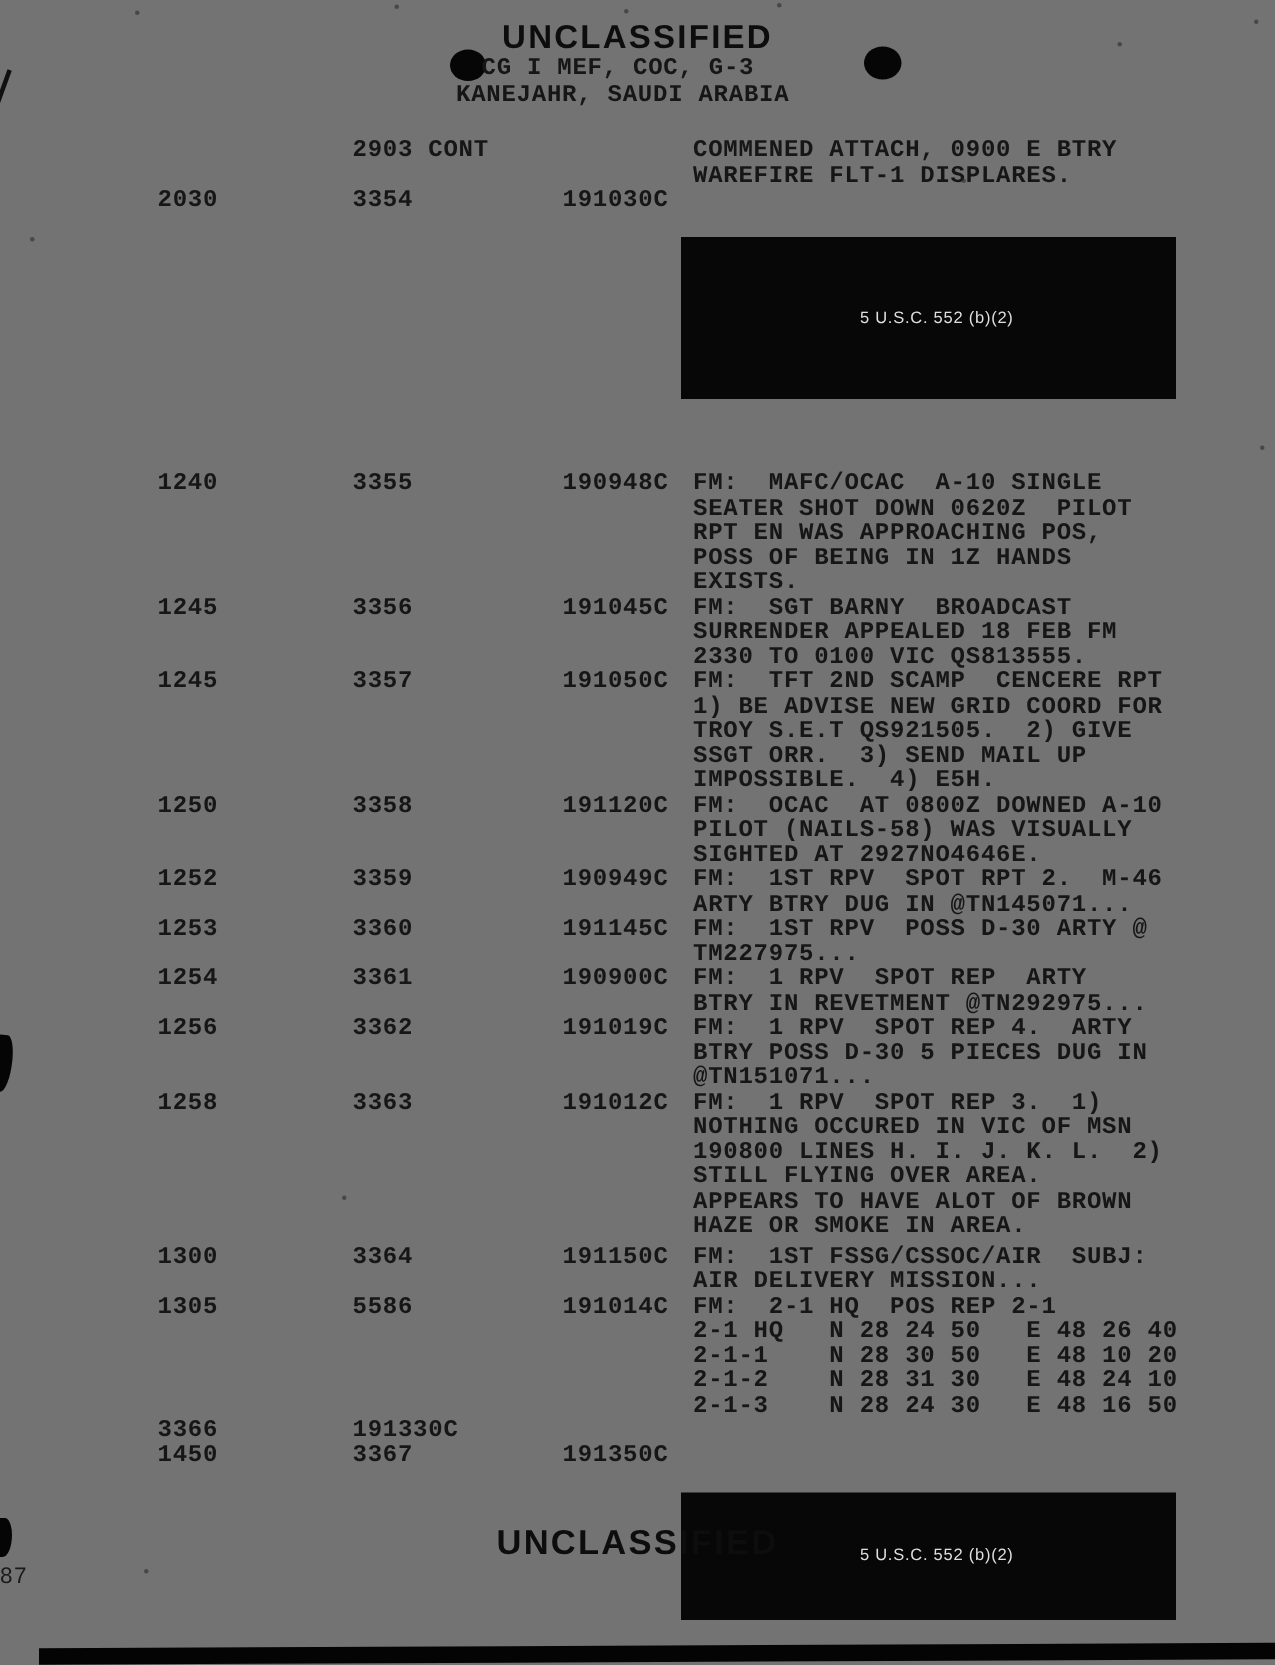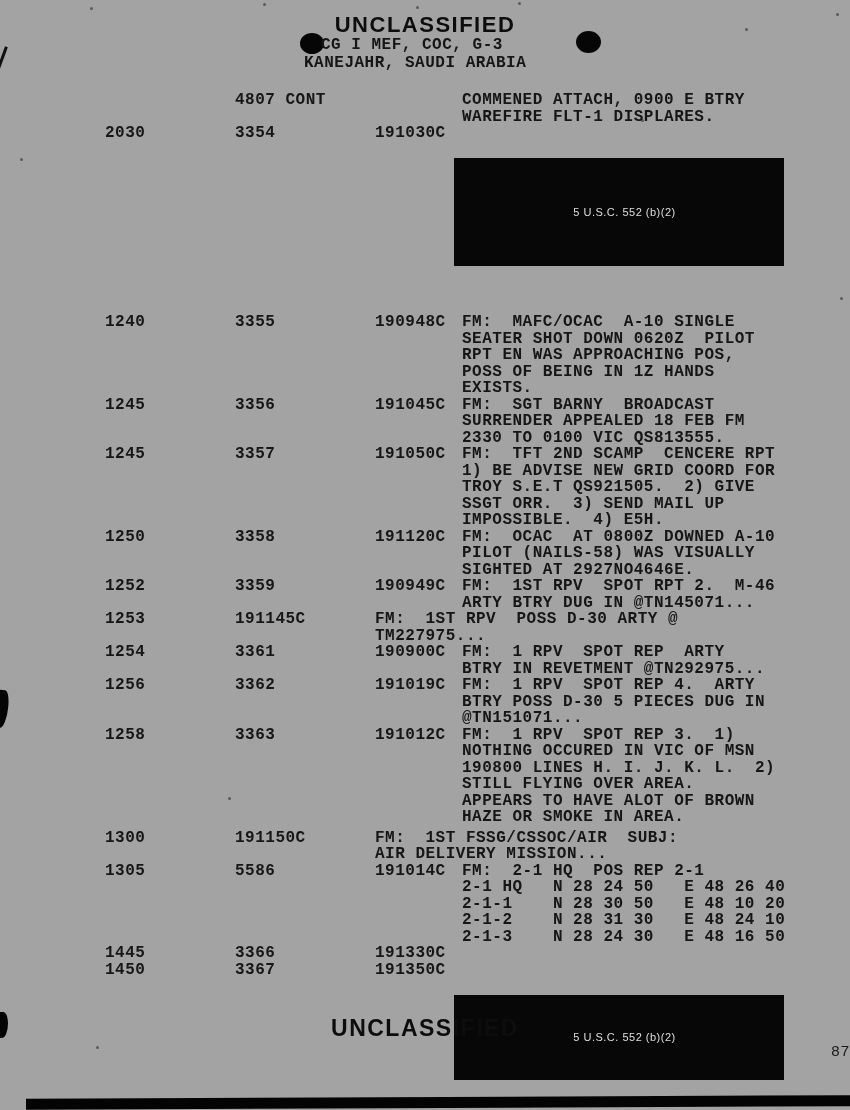--- a/index.html
+++ b/index.html
@@ -1,20 +1,20 @@
 <!DOCTYPE html>
 <html><head>
 <meta charset="utf-8">
 <style>
   * { margin:0; padding:0; box-sizing:border-box; }
   html,body { width:850px; height:1110px; }
   body { background:#e8e8e5; }
   .page {
     position:relative; width:850px; height:1110px;
-    background:#a3a3a3; overflow:hidden;
+    background:#737373; overflow:hidden;
     color:#161616;
     font-family:"Liberation Mono", monospace;
   }
   .classification-top {
     position:absolute; top:13px; left:0; width:100%; text-align:center;
     font:700 22px/24px "Liberation Sans", sans-serif; letter-spacing:1.5px; color:#0d0d0d;
   }
   .mono { font:700 16px/17px "Liberation Mono", monospace; letter-spacing:0.5px; white-space:pre; }
   .org-line1 { position:absolute; top:37px; left:321px;font-family:Liberation Mono, monospace; }
   .org-line2 { position:absolute; top:55px; left:304px; }
@@ -38,21 +38,21 @@
     font:400 11px "Liberation Sans", sans-serif; color:#dfdfdf; letter-spacing:0.5px;
     white-space:pre;
     padding-left:11px;
   }
 
   .classification-bottom {
     position:absolute; top:1016px; left:0; width:100%; text-align:center;
     font:700 23px/25px "Liberation Sans", sans-serif; letter-spacing:1.5px; color:#0d0d0d;
   }
   .page-number {
-    position:absolute; top:1042px; left:0; width:100%; text-align:right;
+    position:absolute; top:1042px; left:0; width:100%; text-align:left;
     font:400 15px "Liberation Sans", sans-serif; letter-spacing:1px; color:#1a1a1a;
   }
 
   
   .bottom-bar {
     position:absolute; left:26px; top:1097px; width:826px; height:11px;
     background:#040404; transform:rotate(-0.25deg);
   }
   .edge-slash {
     position:absolute; left:1px; top:46px; width:3px; height:23px;
@@ -81,21 +81,21 @@
   <span class="hole hole-left"></span>
   <span class="hole hole-right"></span>
 
   <div class="mono org-line1">CG I MEF, COC, G-3</div>
   <div class="mono org-line2">KANEJAHR, SAUDI ARABIA</div>
 
   <div class="log">
 
     <div class="log-row">
       <div class="cell"></div>
-      <div class="cell">4807 CONT</div>
+      <div class="cell">2903 CONT</div>
       <div class="cell"></div>
       <div class="cell">COMMENED ATTACH, 0900 E BTRY
 WAREFIRE FLT-1 DISPLARES.</div>
     </div>
 
     <div class="log-row gap-below">
       <div class="cell">2030</div>
       <div class="cell">3354</div>
       <div class="cell">191030C</div>
       <div class="cell">
@@ -148,20 +148,21 @@
     <div class="log-row">
       <div class="cell">1252</div>
       <div class="cell">3359</div>
       <div class="cell">190949C</div>
       <div class="cell">FM:  1ST RPV  SPOT RPT 2.  M-46
 ARTY BTRY DUG IN @TN145071...</div>
     </div>
 
     <div class="log-row">
       <div class="cell">1253</div>
+      <div class="cell">3360</div>
       <div class="cell">191145C</div>
       <div class="cell">FM:  1ST RPV  POSS D-30 ARTY @
 TM227975...</div>
     </div>
 
     <div class="log-row">
       <div class="cell">1254</div>
       <div class="cell">3361</div>
       <div class="cell">190900C</div>
       <div class="cell">FM:  1 RPV  SPOT REP  ARTY
@@ -184,38 +185,38 @@
       <div class="cell">FM:  1 RPV  SPOT REP 3.  1)
 NOTHING OCCURED IN VIC OF MSN
 190800 LINES H. I. J. K. L.  2)
 STILL FLYING OVER AREA.
 APPEARS TO HAVE ALOT OF BROWN
 HAZE OR SMOKE IN AREA.</div>
     </div>
 
     <div class="log-row gap-above">
       <div class="cell">1300</div>
+      <div class="cell">3364</div>
       <div class="cell">191150C</div>
       <div class="cell">FM:  1ST FSSG/CSSOC/AIR  SUBJ:
 AIR DELIVERY MISSION...</div>
     </div>
 
     <div class="log-row">
       <div class="cell">1305</div>
       <div class="cell">5586</div>
       <div class="cell">191014C</div>
       <div class="cell">FM:  2-1 HQ  POS REP 2-1
 2-1 HQ   N 28 24 50   E 48 26 40
 2-1-1    N 28 30 50   E 48 10 20
 2-1-2    N 28 31 30   E 48 24 10
 2-1-3    N 28 24 30   E 48 16 50</div>
     </div>
 
     <div class="log-row">
-      <div class="cell">1445</div>
       <div class="cell">3366</div>
       <div class="cell">191330C</div>
     </div>
 
     <div class="log-row">
       <div class="cell">1450</div>
       <div class="cell">3367</div>
       <div class="cell">191350C</div>
       <div class="cell">
         <div class="redaction redaction-2">

